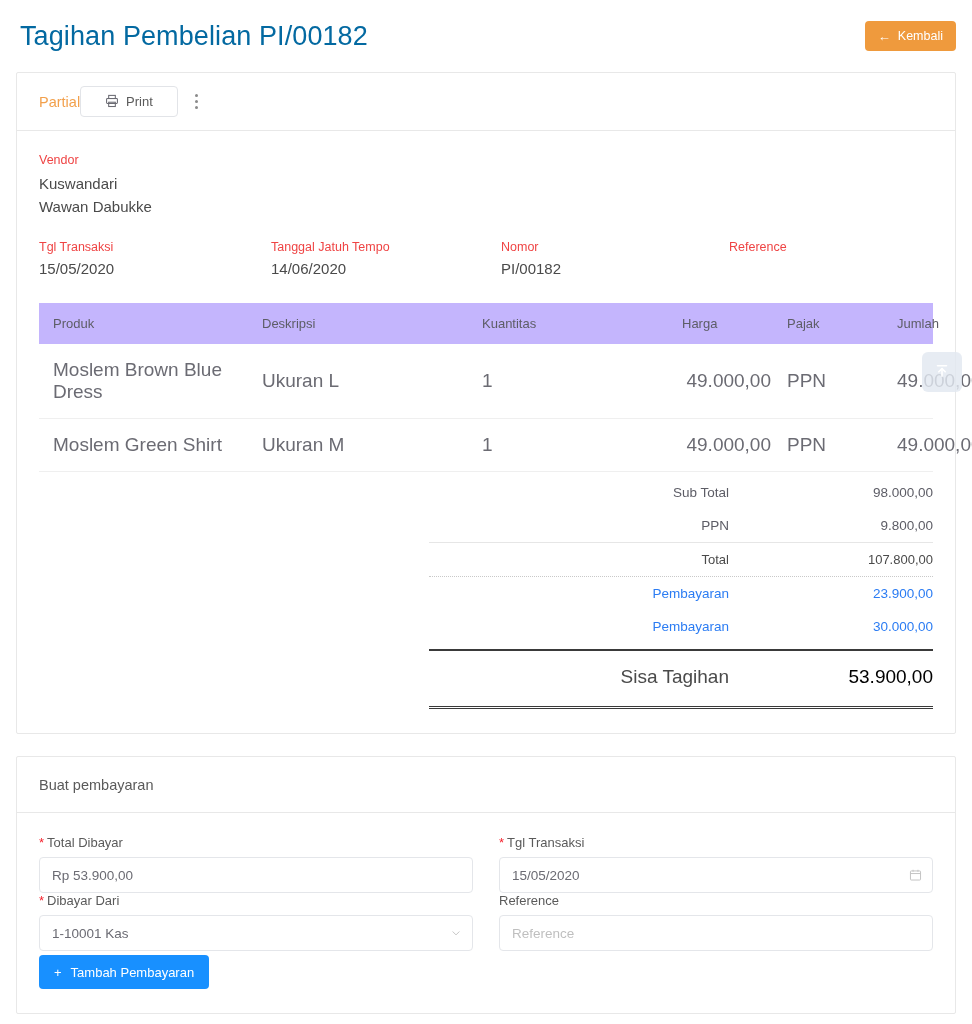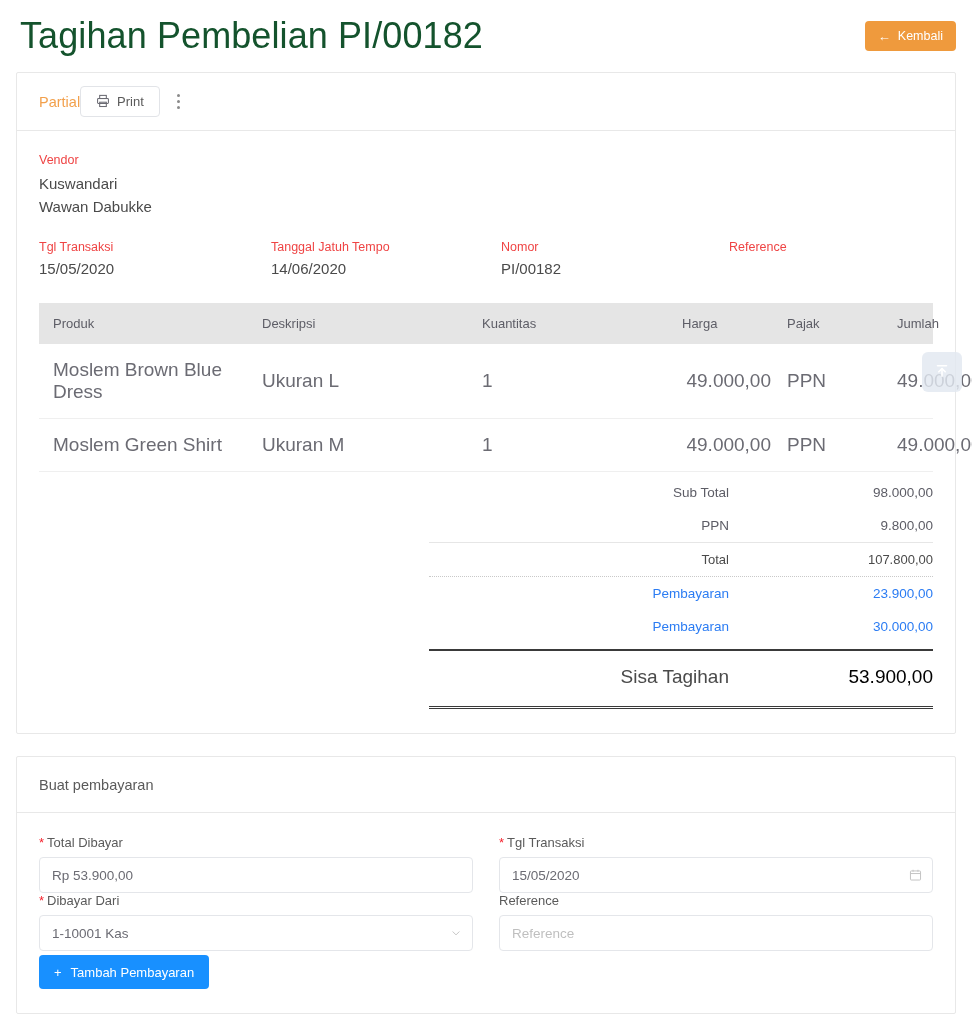--- a/index.html
+++ b/index.html
@@ -20,23 +20,23 @@
 
   
   .page-header {
     height: 72px;
     padding: 0 16px 0 20px;
     display: flex;
     align-items: center;
     justify-content: space-between;
   }
   .page-title {
-    font-size: 36px;
+    font-size: 27px;
     font-weight: 400;
-    color: #14532d;
+    color: #0369a1;
     letter-spacing: .1px;
     white-space: nowrap;
   }
   .btn-back {
     background: #ef9a3d;
     color: #ffffff;
     border: none;
     border-radius: 4px;
     height: 30px;
     padding: 0 13px;
@@ -72,21 +72,21 @@
   .head-actions {
     display: flex;
     align-items: center;
     gap: 6px;
   }
   .btn-print {
     background: #ffffff;
     border: 1px solid #e2e4e8;
     border-radius: 4px;
     height: 31px;
-    padding: 0 15px;
+    padding: 0 24px;
     font-size: 13px;
     color: #5a5a5a;
     font-family: "Liberation Sans", sans-serif;
     display: inline-flex;
     align-items: center;
     gap: 7px;
     cursor: pointer;
     line-height: 1;
   }
   .btn-kebab {
@@ -133,21 +133,21 @@
     color: #4a4a4a;
   }
 
   
   table.items {
     width: 100%;
     border-collapse: collapse;
     table-layout: fixed;
   }
   table.items thead th {
-    background: #e5e5e5;
+    background: #c4b5fd;
     font-weight: 400;
     font-size: 13px;
     color: #5d5d66;
     padding: 13px 8px;
     text-align: left;
   }
   table.items thead th:first-child { padding-left: 14px; }
   table.items thead th:last-child { padding-right: 14px; }
   table.items tbody td {
     padding: 15px 8px;

